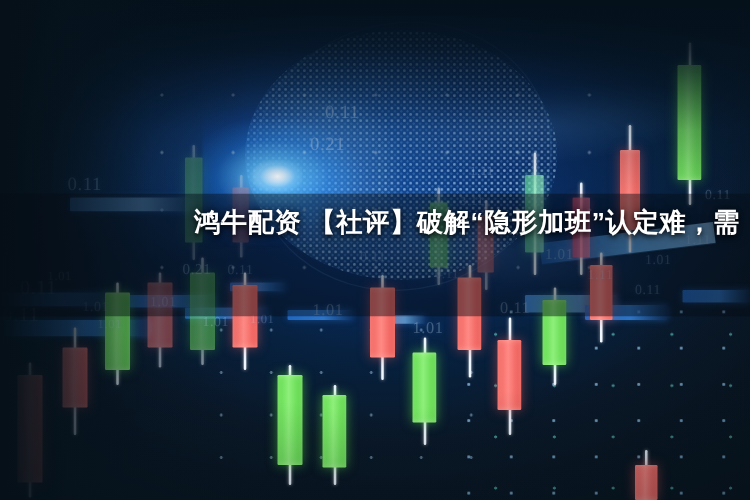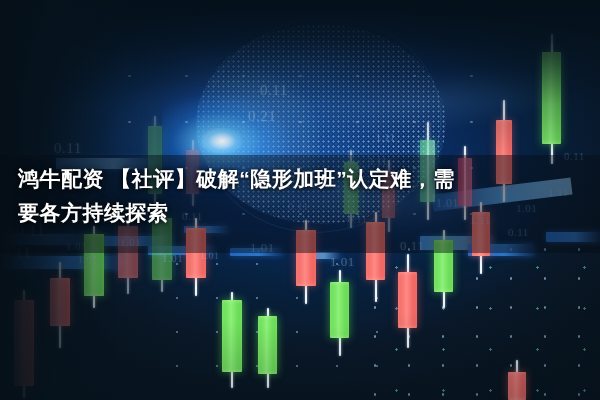--- a/index.html
+++ b/index.html
@@ -167,28 +167,28 @@
   .candle.dim{opacity:.55;}
   .candle.dimmer{opacity:.34;}
 
   
   #caption-band{
     position:absolute;left:0;right:0;top:155px;height:98px;
     background:rgba(6,14,22,.46);
   }
   #title{
     position:absolute;left:0;right:0;top:162px;
-    text-align:left;
+    text-align:right;
     color:#ffffff;
     font-size:21px;
     font-weight:bold;
     line-height:34px;
     letter-spacing:.5px;
     text-shadow:0 1px 4px rgba(0,0,0,.85), 0 0 10px rgba(0,0,0,.6);
-    padding:0 18px;
+    padding:0 8px;
     box-sizing:border-box;
   }
 </style>
 </head>
 <body>
 
 <div id="stage">
 
   <div class="layer" id="bg-base"></div>
   <div class="layer" id="swirl1"></div>
@@ -344,16 +344,15 @@
       <span class="code-num" style="left: 348px; top: 214px; font-size: 10px; opacity: 0.4;">0.11</span>
     </div>
 
   <div class="layer" id="bg-darkvig"></div>
   <div class="layer" id="bg-topdark"></div>
   <div class="layer" id="bg-leftdark"></div>
 
   <div id="caption-band"></div>
   <div id="title">
     <div>鸿牛配资 【社评】破解“隐形加班”认定难，需</div>
-    <div>要各方持续探索</div>
   </div>
 
 </div>
 
 </body></html>

